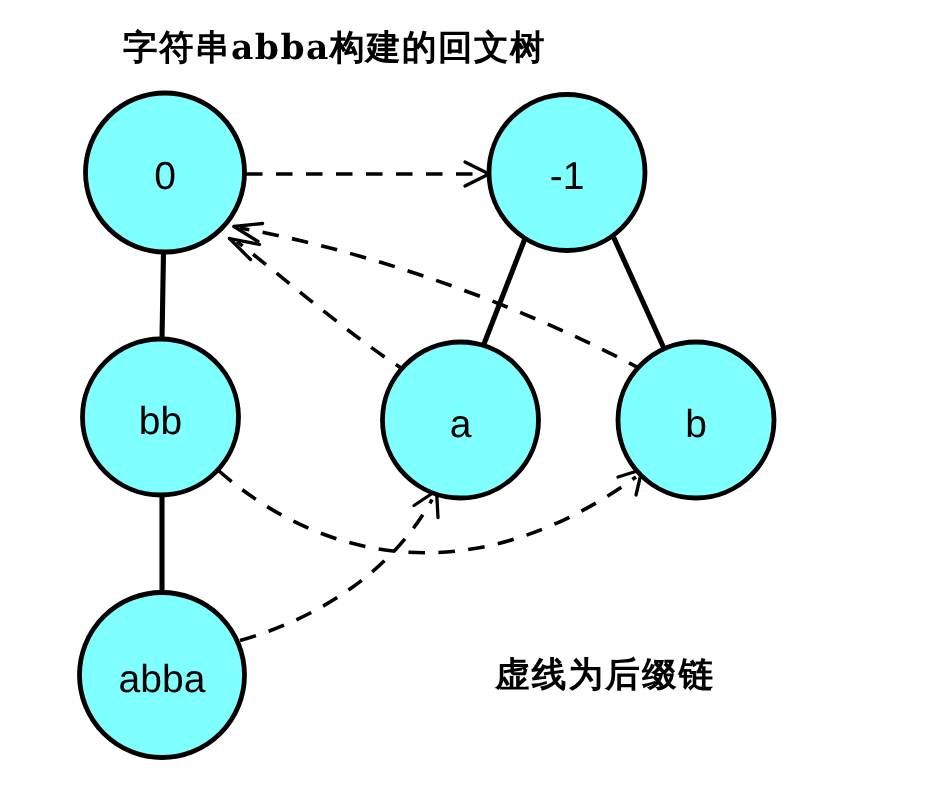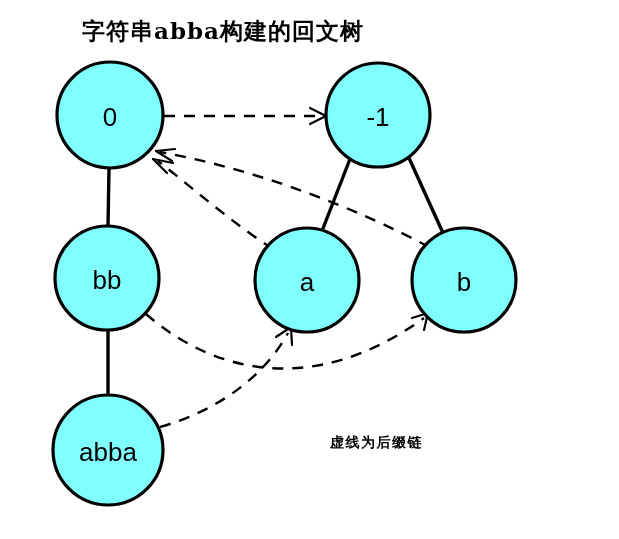--- a/index.html
+++ b/index.html
@@ -60,21 +60,21 @@
     font-family: "DejaVu Serif", "Liberation Serif", serif;
     font-size: 23px;
     font-weight: 600;
     color: #000000;
     white-space: nowrap;
     letter-spacing: 1px;
   }
   .caption-text {
     position: absolute;
     font-family: "DejaVu Serif", "Liberation Serif", serif;
-    font-size: 14px;
+    font-size: 23px;
     font-weight: 600;
     color: #000000;
     white-space: nowrap;
     letter-spacing: 1.5px;
   }
 </style>
 </head>
 <body>
 
 <div id="canvas">

